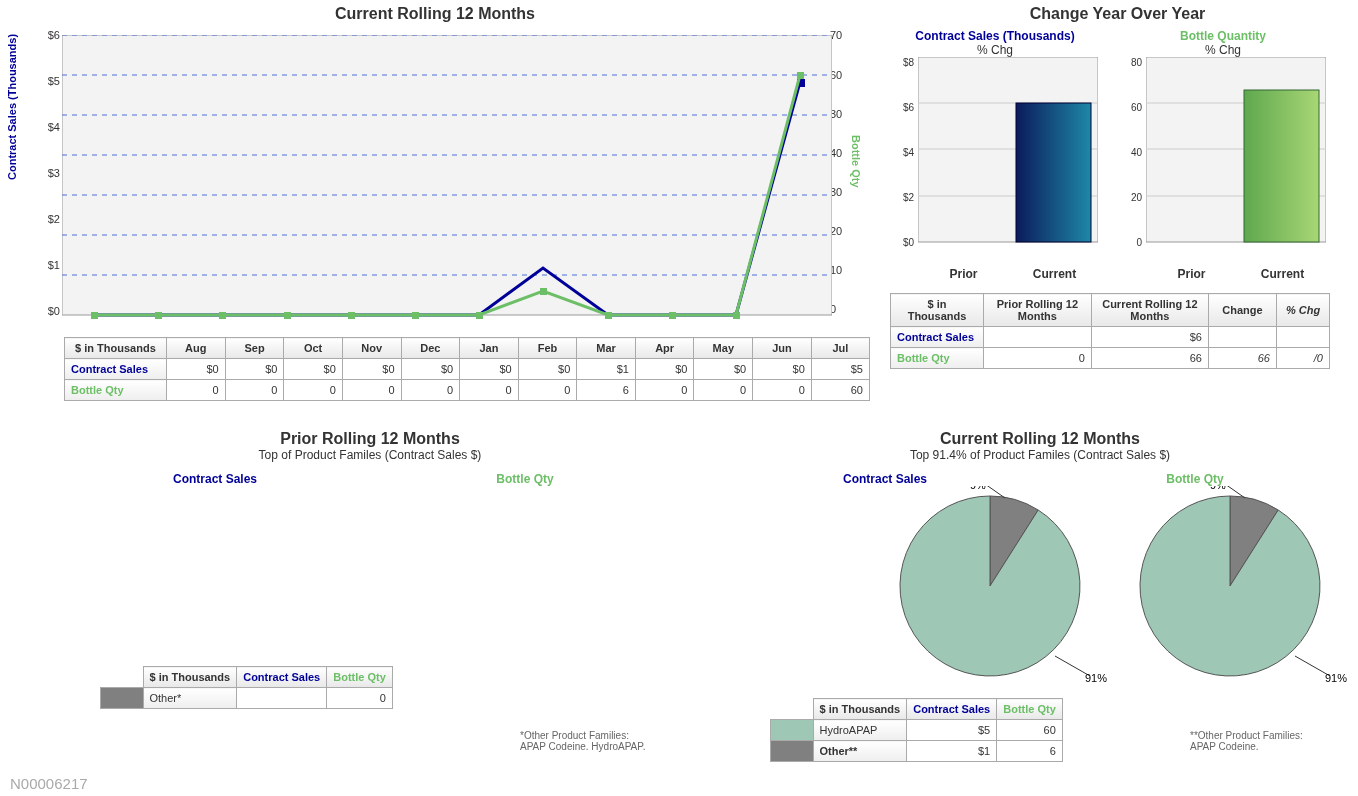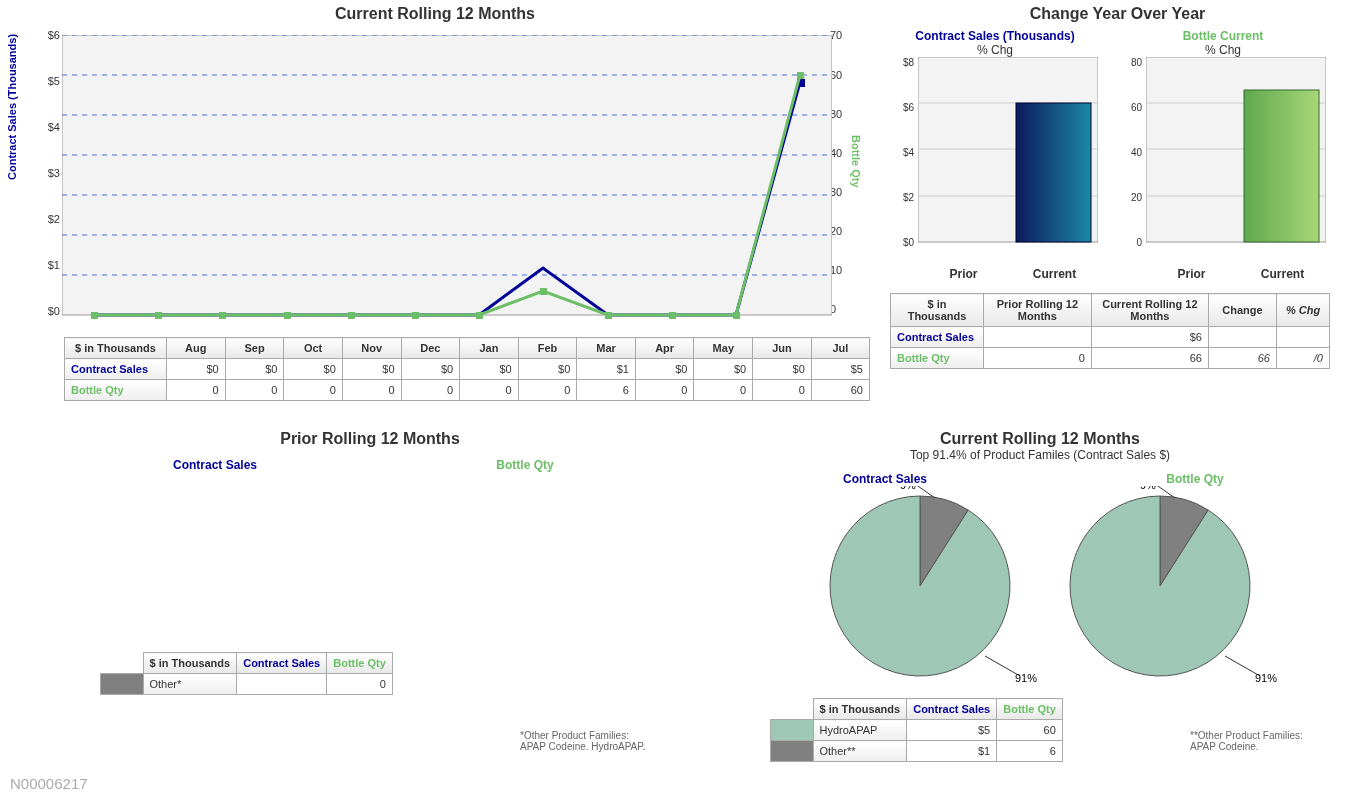--- a/index.html
+++ b/index.html
@@ -182,21 +182,21 @@
             <rect x="98" y="46" width="75" height="139" fill="url(#gblue)" stroke="#003"></rect>
           </svg>
         </div>
         <div style="display:flex;margin-left:28px">
           <div style="flex:1;text-align:center;font-weight:bold">Prior</div>
           <div style="flex:1;text-align:center;font-weight:bold">Current</div>
         </div>
       </div>
 
       <div class="barchart">
-        <div class="subtitle green-bold">Bottle Current</div>
+        <div class="subtitle green-bold">Bottle Quantity</div>
         <div class="subtitle">% Chg</div>
         <div class="bar-svg-holder">
           <div class="bar-yaxis">
             <div style="height:45px">80</div>
             <div style="height:45px">60</div>
             <div style="height:45px">40</div>
             <div style="height:45px">20</div>
             <div>0</div>
           </div>
           <svg width="180" height="200" style="position:absolute;left:28px;top:0">
@@ -249,20 +249,21 @@
         </tr>
       </tbody>
         </table>
     </div>
   </div>
 
   <div class="pies">
 
     <div class="pie-col" style="left:60px;width:620px">
       <div class="title">Prior Rolling 12 Months</div>
+      <div class="subtitle">Top  of Product Familes (Contract Sales $)</div>
       <div style="display:flex;margin-top:10px">
         <div style="flex:1;text-align:center" class="blue-bold">Contract Sales</div>
         <div style="flex:1;text-align:center" class="green-bold">Bottle Qty</div>
       </div>
 
       <div style="height:180px"></div>
       <div style="margin-left:40px">
         <table class="mini">
           <tbody>
               <tr>
@@ -286,21 +287,21 @@
       </div>
     </div>
 
     <div class="pie-col" style="left:730px;width:620px">
       <div class="title">Current Rolling 12 Months</div>
       <div class="subtitle">Top 91.4% of Product Familes (Contract Sales $)</div>
       <div style="display:flex;margin-top:10px">
         <div style="flex:1;text-align:center" class="blue-bold">Contract Sales</div>
         <div style="flex:1;text-align:center" class="green-bold">Bottle Qty</div>
       </div>
-      <div style="display:flex;justify-content:center;position:relative">
+      <div style="display:flex;justify-content:flex-end;position:relative">
         <svg width="240" height="200">
 
           <g transform="translate(120,100)">
 
             <path d="M 0 0 L 0 -90 A 90 90 0 0 1 48.2 -76 Z" fill="#808080" stroke="#555"></path>
 
             <path d="M 0 0 L 48.2 -76 A 90 90 0 1 1 0 -90 Z" fill="#9EC7B5" stroke="#555"></path>
 
             <line x1="15" y1="-88" x2="-5" y2="-102" stroke="#333"></line>
             <line x1="65" y1="70" x2="100" y2="90" stroke="#333"></line>
@@ -330,21 +331,21 @@
             <th class="hdr green-bold">Bottle Qty</th>
           </tr>
           <tr>
             <td style="background:#9EC7B5"></td>
             <td class="lab" style="font-weight:normal">HydroAPAP</td>
             <td>$5</td>
             <td>60</td>
           </tr>
           <tr>
             <td style="background:#808080"></td>
-            <td class="lab" style="font-weight:normal">Other**</td>
+            <td class="lab" style="font-weight:bold">Other**</td>
             <td>$1</td>
             <td>6</td>
           </tr>
         </tbody>
           </table>
       </div>
       <div class="footnote" style="position:absolute;left:460px;top:300px">
         <span>**Other Product Families:</span><br>
         <span>APAP Codeine.</span>
       </div>

